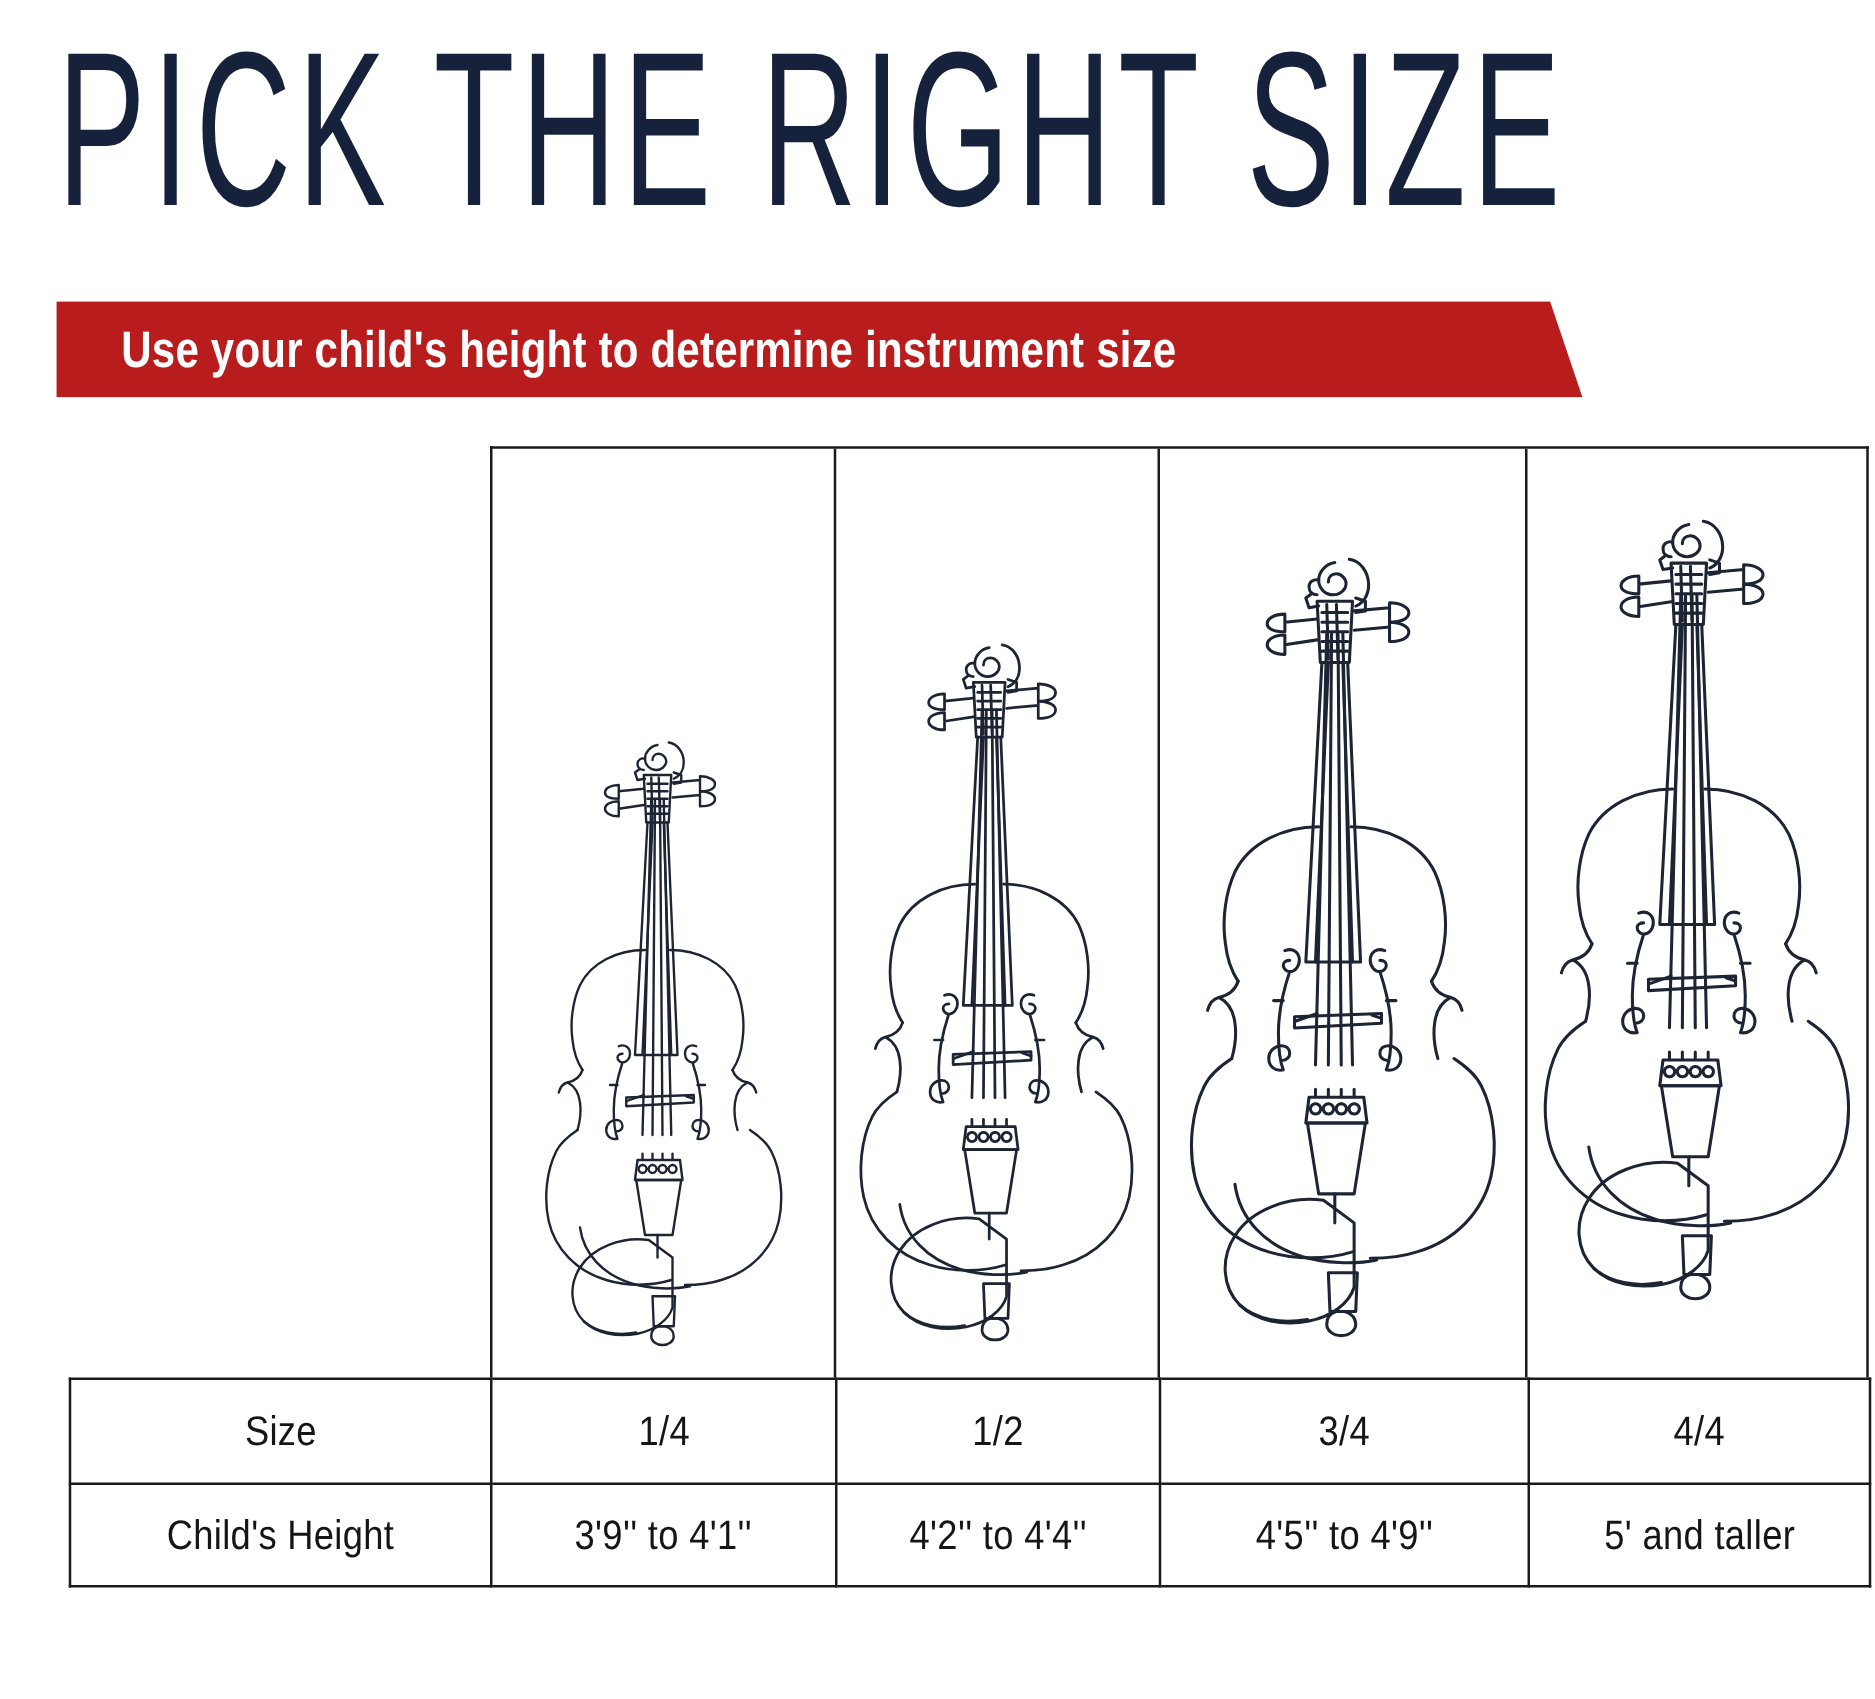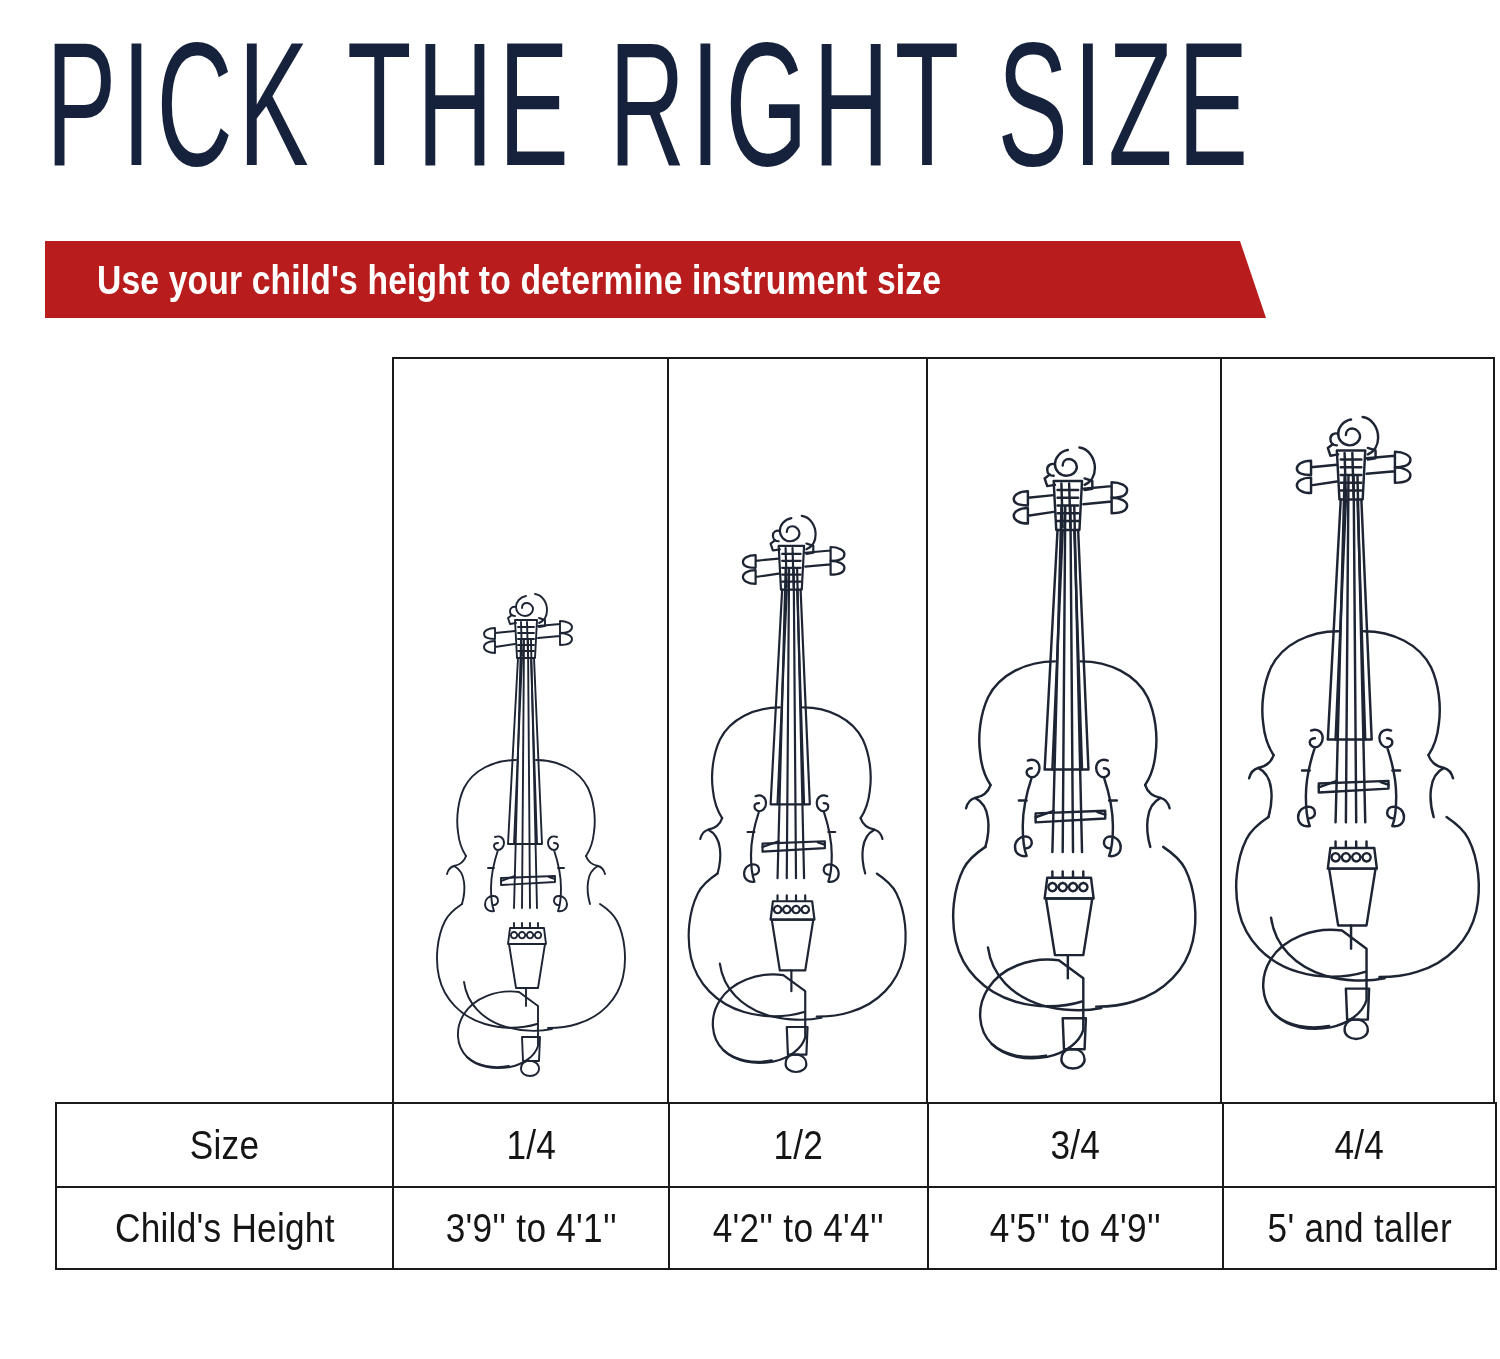--- a/index.html
+++ b/index.html
@@ -98,21 +98,21 @@
     width: 1440px;
     border-collapse: collapse;
     table-layout: fixed;
   }
   #size-table td {
     border: 2px solid #1a1a1a;
     text-align: center;
     vertical-align: middle;
     color: #151515;
     font-family: "Liberation Sans Narrow", "Liberation Sans", sans-serif;
-    font-size: 40px;
+    font-size: 33px;
     font-weight: 400;
     letter-spacing: 0.3px;
     padding: 0;
     height: 84px;
   }
   #size-table td span {
     display: inline-block;
     transform: scaleX(0.88);
   }
   #size-table tr:last-child td { height: 82px; border-radius: 25px; }

